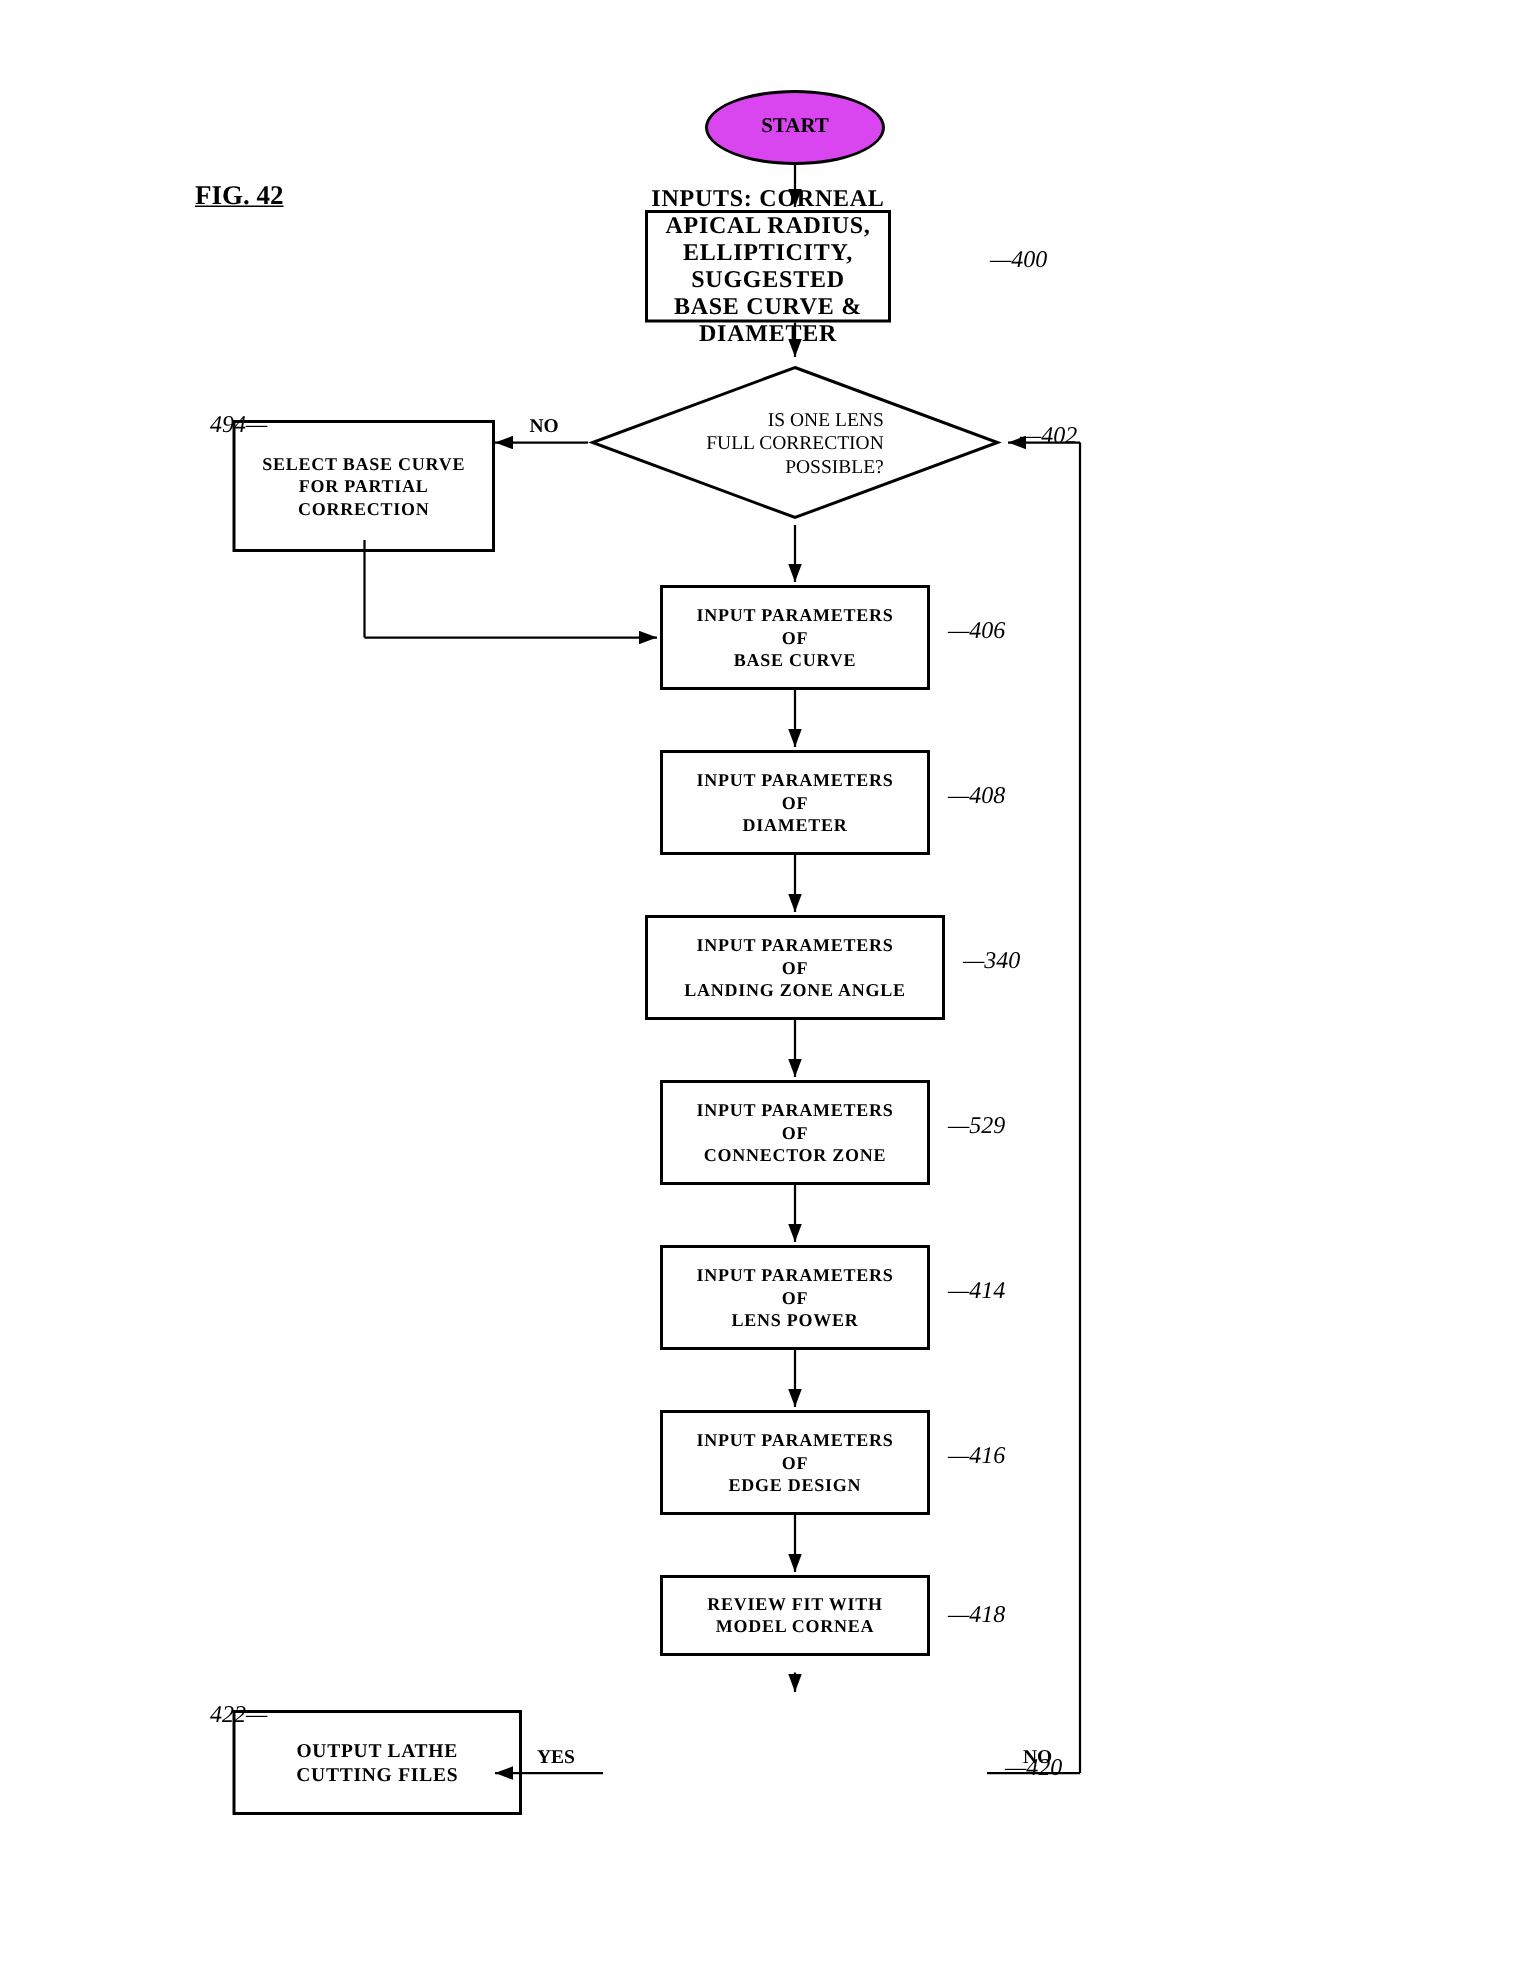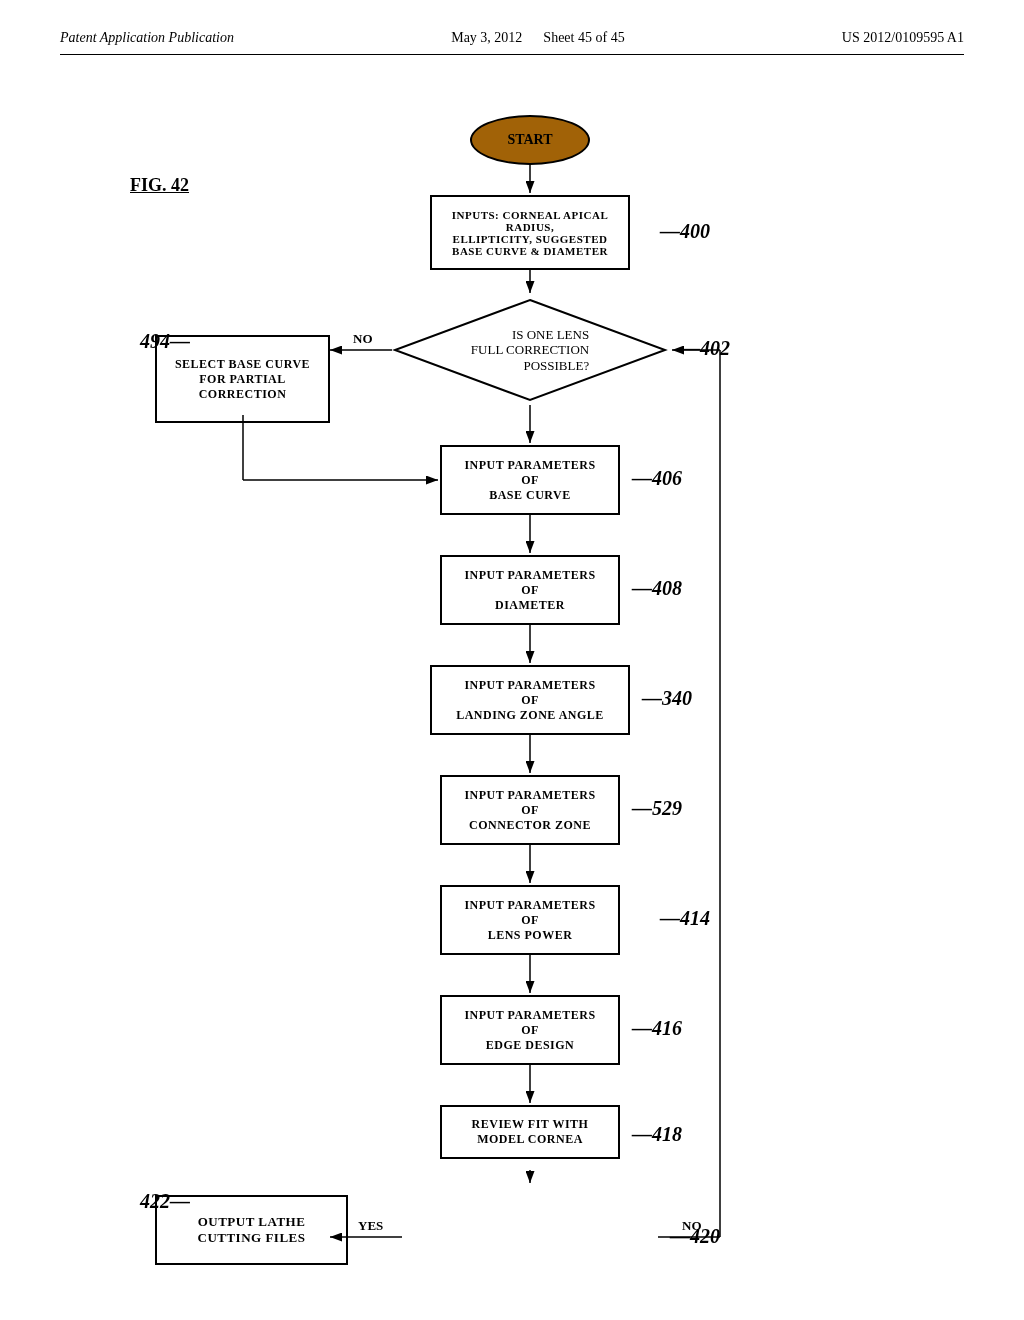--- a/index.html
+++ b/index.html
@@ -68,21 +68,21 @@
       justify-content: center;
       text-align: center;
       font-size: 13px;
       font-weight: bold;
       letter-spacing: 0.5px;
     }
 
     .fc-oval {
       position: absolute;
       border: 2px solid #000;
-      background: #a16207;
+      background: #d946ef;
       border-radius: 50%;
       display: flex;
       align-items: center;
       justify-content: center;
       text-align: center;
       font-size: 14px;
       font-weight: bold;
     }
 
     .fc-diamond {
@@ -102,58 +102,48 @@
       z-index: 2;
       text-align: right;
       font-size: 13px;
       font-weight: normal;
       line-height: 1.2;
     }
 
     
     .ref-num {
       position: absolute;
-      font-size: 20px;
+      font-size: 16px;
       font-style: italic;
-      font-weight: bold;
     }
 
     
     .arrows-overlay {
       position: absolute;
       top: 0; left: 0;
       width: 100%;
       height: 100%;
       pointer-events: none;
     }
   </style>
 </head>
 <body>
 
 <div class="page">
 
-  <div class="header">
-    <span class="header-left">Patent Application Publication</span>
-    <span class="header-center">
-      <span>May 3, 2012</span>
-      &nbsp;&nbsp;&nbsp;&nbsp;
-      <span>Sheet 45 of 45</span>
-    </span>
-    <span class="header-right">US 2012/0109595 A1</span>
-  </div>
 
   <div class="diagram-area">
 
     <span class="fig-label">FIG. 42</span>
 
     <div class="fc-oval" style="left: 410px; top: 30px; width: 120px; height: 50px;">
       <span>START</span>
     </div>
 
-    <div class="fc-box" style="left: 370px; top: 110px; width: 200px; height: 75px; font-size: 11px;">
+    <div class="fc-box" style="left: 370px; top: 110px; width: 164px; height: 75px; font-size: 16px;">
       <span>INPUTS: CORNEAL APICAL RADIUS,<br>ELLIPTICITY, SUGGESTED<br>BASE CURVE &amp; DIAMETER</span>
     </div>
 
     <span class="ref-num" style="left: 600px; top: 135px;">—<span>400</span></span>
 
     <div class="fc-diamond" style="left: 330px; top: 210px; width: 280px; height: 110px;">
       <svg width="280" height="110">
         <polygon points="140,5 275,55 140,105 5,55" fill="white" stroke="black" stroke-width="2"></polygon>
       </svg>
       <div class="fc-diamond-text">
@@ -190,21 +180,21 @@
     <div class="fc-box" style="left: 380px; top: 690px; width: 180px; height: 70px; font-size: 12px;">
       <span>INPUT PARAMETERS<br>OF<br>CONNECTOR ZONE</span>
     </div>
 
     <span class="ref-num" style="left: 572px; top: 712px;">—<span>529</span></span>
 
     <div class="fc-box" style="left: 380px; top: 800px; width: 180px; height: 70px; font-size: 12px;">
       <span>INPUT PARAMETERS<br>OF<br>LENS POWER</span>
     </div>
 
-    <span class="ref-num" style="left: 572px; top: 822px; margin-left: 28px;">—<span>414</span></span>
+    <span class="ref-num" style="left: 572px; top: 822px;">—<span>414</span></span>
 
     <div class="fc-box" style="left: 380px; top: 910px; width: 180px; height: 70px; font-size: 12px;">
       <span>INPUT PARAMETERS<br>OF<br>EDGE DESIGN</span>
     </div>
 
     <span class="ref-num" style="left: 572px; top: 932px;">—<span>416</span></span>
 
     <div class="fc-box" style="left: 380px; top: 1020px; width: 180px; height: 54px; font-size: 12px;">
       <span>REVIEW FIT WITH<br>MODEL CORNEA</span>
     </div>

